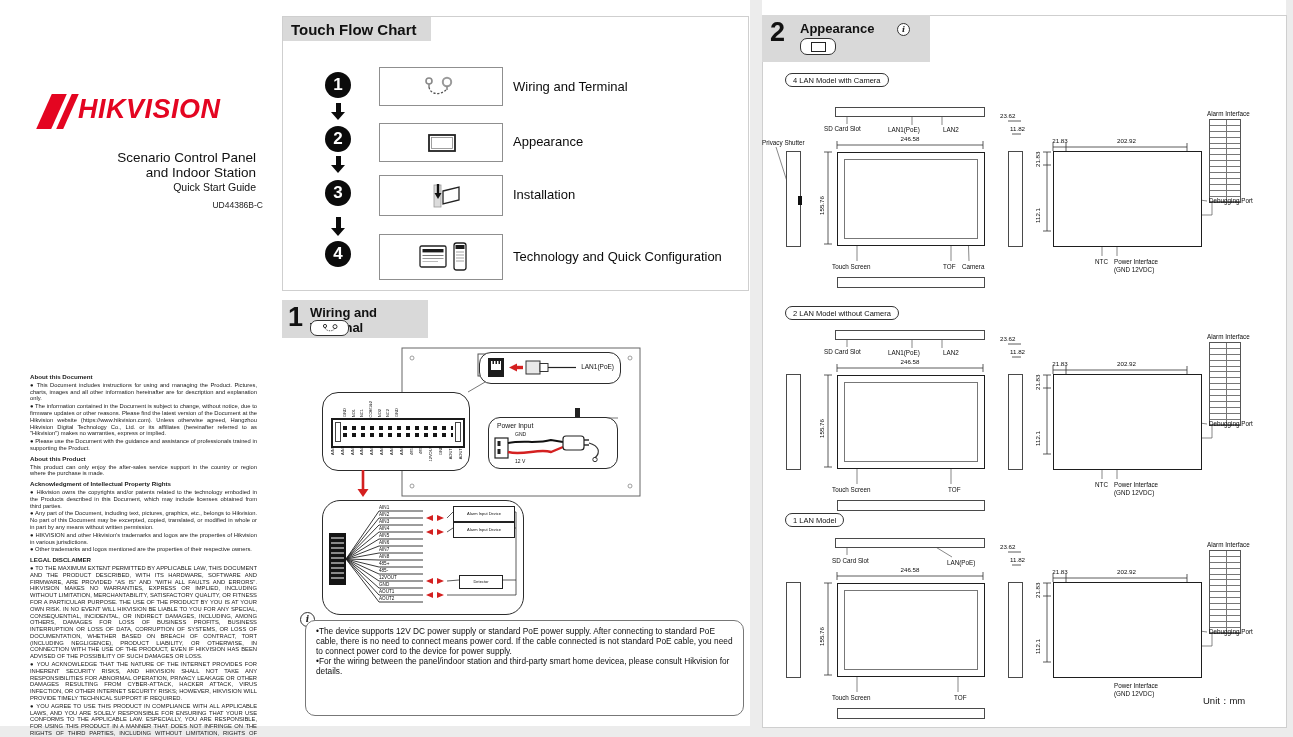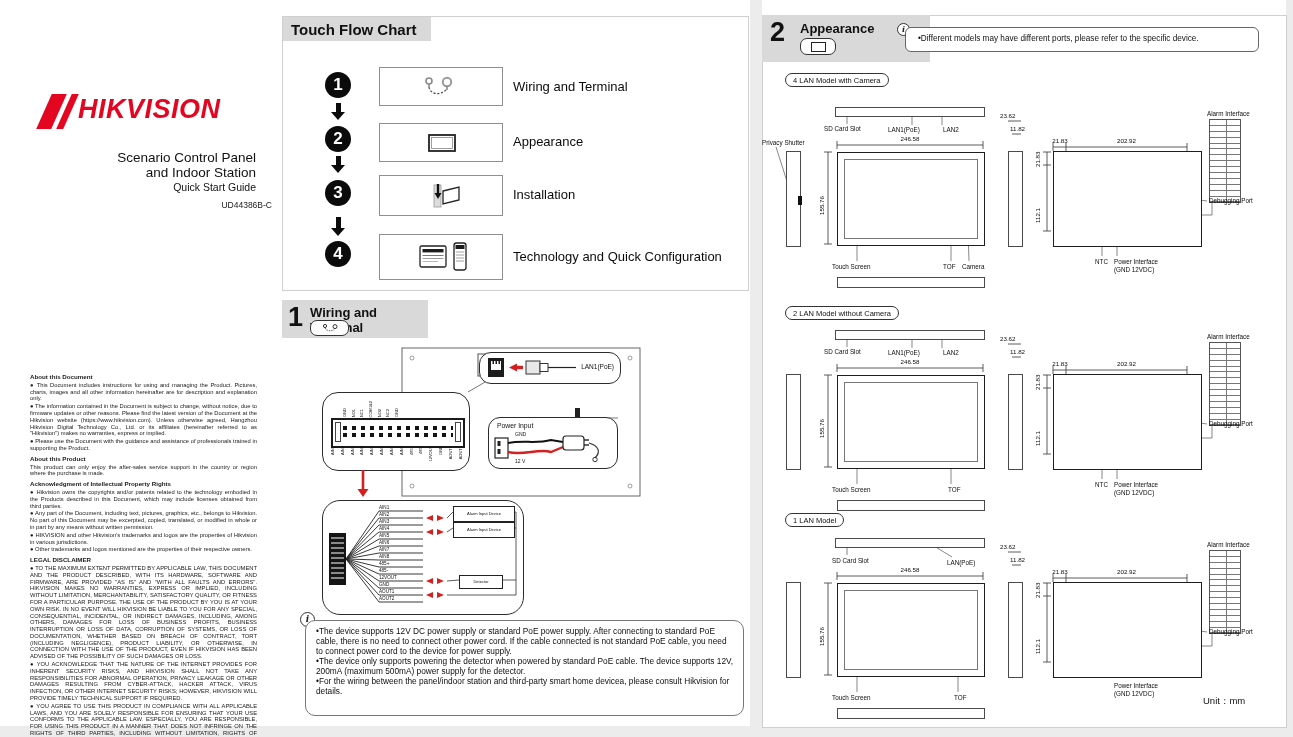--- a/index.html
+++ b/index.html
@@ -72,21 +72,21 @@
     <div class="abs" style="left:8px;top:4px;width:222px;height:40px;">
       <div class="abs logo-bar" style="left:8px;top:2px;width:15px;height:35px;"></div>
       <div class="abs logo-bar" style="left:28px;top:2px;width:7px;height:35px;"></div>
       <div class="abs logo-text" style="left:42px;top:2px;">HIKVISION</div>
     </div>
     <div class="abs cover-title" style="left:0;top:62px;width:228px;">
       <div>Scenario Control Panel</div>
       <div>and Indoor Station</div>
     </div>
     <div class="abs cover-sub" style="left:0;top:93px;width:228px;">Quick Start Guide</div>
-    <div class="abs cover-doc" style="left:16px;top:112px;width:228px;">UD44386B-C</div>
+    <div class="abs cover-doc" style="left:7px;top:112px;width:228px;">UD44386B-C</div>
 
     <div class="abs legal" style="left:2px;top:282px;width:227px;">
       <h4>About this Document</h4>
       <div>
           <p>● This Document includes instructions for using and managing the Product. Pictures, charts, images and all other information hereinafter are for description and explanation only.</p>
           <p>● The information contained in the Document is subject to change, without notice, due to firmware updates or other reasons. Please find the latest version of the Document at the Hikvision website (https://www.hikvision.com). Unless otherwise agreed, Hangzhou Hikvision Digital Technology Co., Ltd. or its affiliates (hereinafter referred to as "Hikvision") makes no warranties, express or implied.</p>
           <p>● Please use the Document with the guidance and assistance of professionals trained in supporting the Product.</p>
         </div>
       <h4>About this Product</h4>
       <div>
@@ -386,40 +386,36 @@
         </div>
       <div class="abs hbox" style="left:130px;top:5px;width:58px;height:12px;">Alarm Input Device</div>
       <div class="abs hbox" style="left:130px;top:21px;width:58px;height:12px;">Alarm Input Device</div>
       <div class="abs hbox" style="left:136px;top:74px;width:40px;height:10px;">Detector</div>
     </div>
   </div>
 
   <div class="abs note-i" style="left:300px;top:612px;width:13px;height:13px;font-size:9px;line-height:12px;">i</div>
   <div class="abs notebox" style="left:305px;top:620px;width:437px;height:94px;">
     <div class="abs notetext" style="left:10px;top:6px;width:418px;">
-        <p>•The device supports 12V DC power supply or standard PoE power supply. After connecting to standard PoE cable, there is no need to connect other power cord. If the cable connected is not standard PoE cable, you need to connect power cord to the device for power supply.</p>
-        <p>•The device only supports powering the detector when powered by standard PoE cable. The device supports 12V, 200mA (maximum 500mA) power supply for the detector.</p>
+        <p>•The device supports 12V DC power supply or standard PoE power supply. After connecting to standard PoE cable, there is no need to connect means power cord. If the cable connected is not standard PoE cable, you need to connect power cord to the device for power supply.</p>
         <p>•For the wiring between the panel/indoor station and third-party smart home devicea, please consult Hikvision for details.</p>
       </div>
   </div>
 
   <div class="abs panelborder" style="left:762px;top:15px;width:523px;height:711px;background:#fff;"></div>
 
   <div class="abs sec-head" style="left:762px;top:15px;width:168px;height:47px;">
     <div class="abs sec-num" style="left:8px;top:2px;">2</div>
     <div class="abs sec-title" style="left:38px;top:6px;">Appearance</div>
     <div class="abs sec-badge" style="left:38px;top:23px;width:34px;height:15px;">
       <div style="width:13px;height:8px;border:1.5px solid #222;"></div>
     </div>
   </div>
 
   <div class="abs note-i" style="left:897px;top:23px;width:11px;height:11px;font-size:8px;line-height:10px;">i</div>
-  <div class="abs" style="left:905px;top:27px;width:352px;height:23px;border:1px solid #666;border-radius:6px;background:#fff;">
-    <div class="abs nowrap" style="left:12px;top:6px;font-size:8.2px;">•Different models may have different ports, please refer to the specific device.</div>
-  </div>
 
   <div class="abs model-badge" style="left:785px;top:73px;">4 LAN Model with Camera</div>
   <div class="abs model-badge" style="left:785px;top:306px;">2 LAN Model without Camera</div>
   <div class="abs model-badge" style="left:785px;top:513px;">1 LAN Model</div>
 
   <div class="abs" style="left:762px;top:95px;width:524px;height:205px;">
     <svg class="abs" style="left:0;top:0;" width="524" height="205" viewBox="0 0 524 205">
       <g fill="#333">
           <rect x="83" y="13.5" width="8" height="3"></rect>
           <rect x="120" y="13.5" width="22" height="3"></rect>

